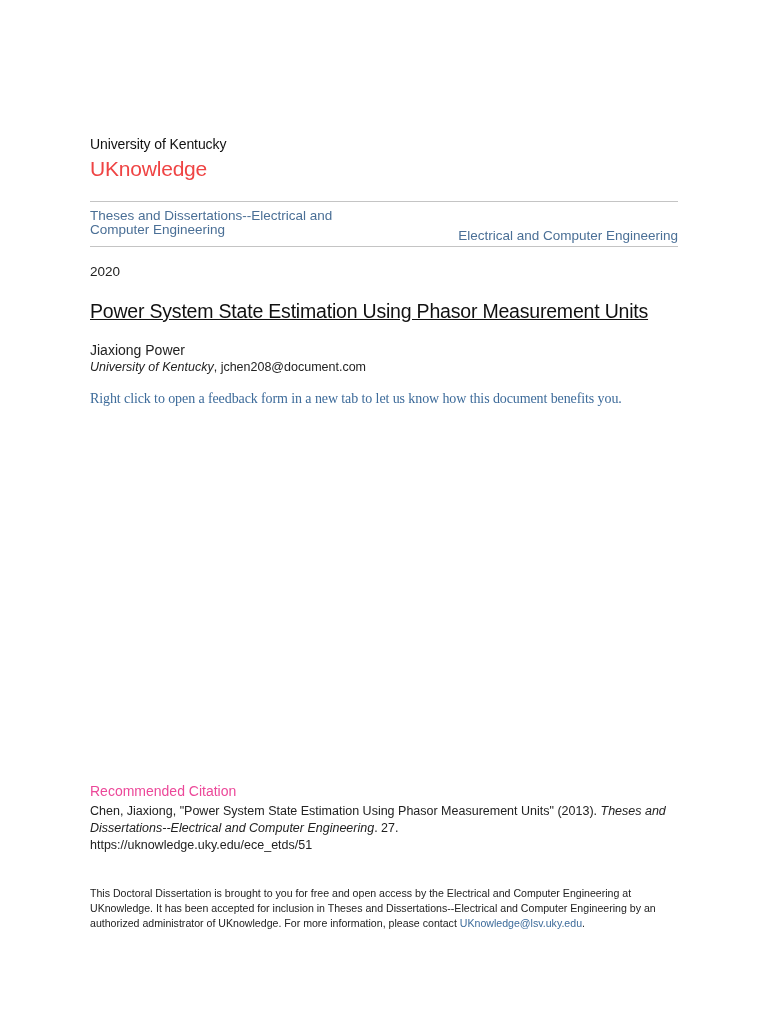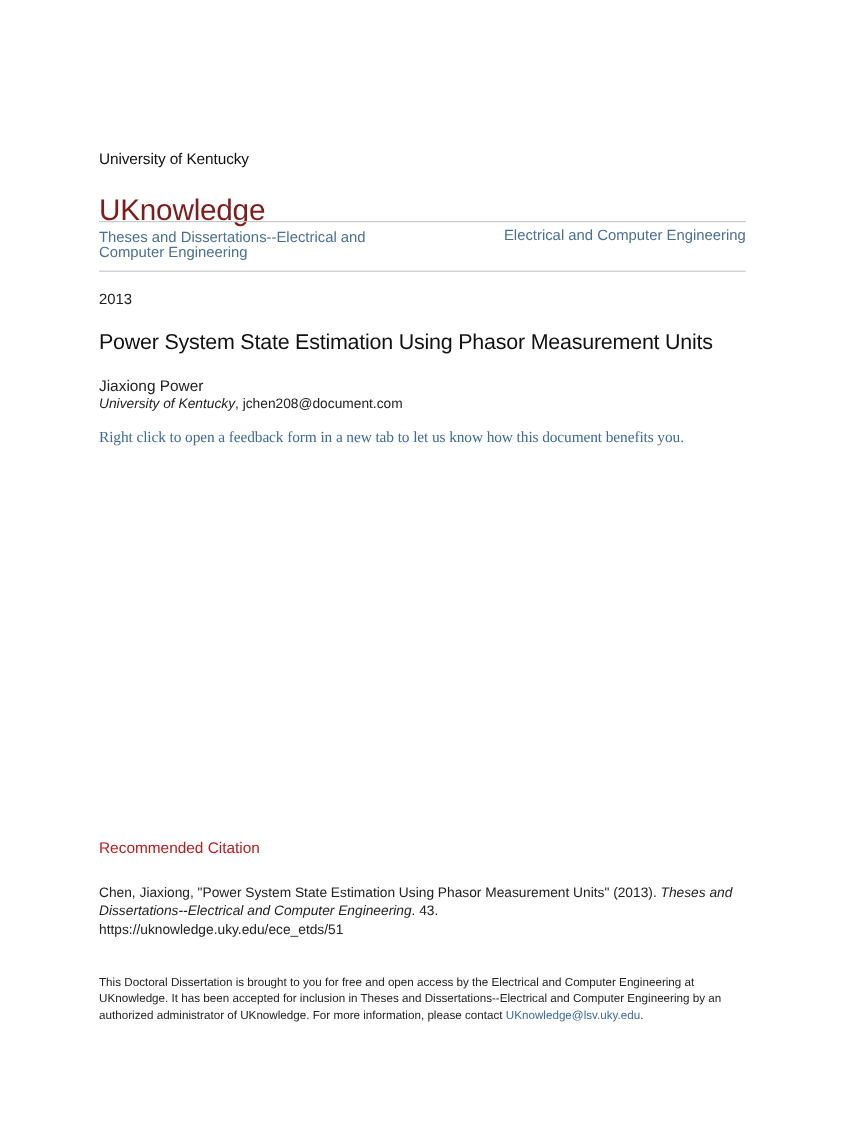--- a/index.html
+++ b/index.html
@@ -26,25 +26,24 @@
     top: 136px;
     left: 0;
     font-size: 14px;
     color: #111;
     letter-spacing: -0.1px;
   }
   .repo-name {
     position: absolute;
     top: 157px;
     left: 0;
-    font-size: 27px;
-    color: #7f1d1d;
+    font-size: 21px;
+    color: #ef4444;
     text-decoration: none;
     letter-spacing: -0.2px;
-    margin-top: 19px;
   }
   .rule {
     position: absolute;
     left: 0;
     width: 588px;
     height: 0;
     border-top: 1px solid #c4c4c4;
   }
   .rule.top { top: 201px; }
   .rule.bottom { top: 246px; }
@@ -53,21 +52,21 @@
     top: 209px;
     left: 0;
     width: 280px;
     font-size: 13.5px;
     line-height: 14px;
     color: #4a6f96;
     text-decoration: none;
   }
   .collection-right {
     position: absolute;
-    top: 206px;
+    top: 228px;
     right: 0;
     font-size: 13.5px;
     color: #4a6f96;
     text-decoration: none;
     white-space: nowrap;
     text-align: center;
   }
   .year {
     position: absolute;
     top: 264px;
@@ -76,20 +75,21 @@
     color: #222;
   }
   .title {
     position: absolute;
     top: 300px;
     left: 0;
     font-size: 19.5px;
     color: #111;
     white-space: nowrap;
     letter-spacing: -0.2px;
+    text-decoration: underline;
   }
   .author {
     position: absolute;
     top: 342px;
     left: 0;
     font-size: 14px;
     color: #222;
   }
   .affil {
     position: absolute;
@@ -106,24 +106,24 @@
     left: 0;
     font-size: 14px;
     color: #3d6b9a;
     text-decoration: none;
     white-space: nowrap;
     letter-spacing: -0.1px;
     font-family: Liberation Serif, serif;
   }
   .cite-heading {
     position: absolute;
-    top: 762px;
+    top: 783px;
     left: 0;
     font-size: 14px;
-    color: #b91c1c;
+    color: #ec4899;
   }
   .cite-body {
     position: absolute;
     top: 803px;
     left: 0;
     width: 588px;
     font-size: 12.5px;
     line-height: 17px;
     color: #222;
   }
@@ -151,27 +151,27 @@
   <div class="institution">University of Kentucky</div>
   <a class="repo-name">UKnowledge</a>
 
   <div class="rule top"></div>
 
   <a class="collection-left">Theses and Dissertations--Electrical and Computer Engineering</a>
   <a class="collection-right">Electrical and Computer Engineering</a>
 
   <div class="rule bottom"></div>
 
-  <div class="year">2013</div>
+  <div class="year">2020</div>
 
   <div class="title">Power System State Estimation Using Phasor Measurement Units</div>
 
   <div class="author">Jiaxiong Power</div>
   <div class="affil"><em>University of Kentucky</em><span>, </span><span>jchen208@document.com</span></div>
 
   <a class="feedback">Right click to open a feedback form in a new tab to let us know how this document benefits you.</a>
 
   <div class="cite-heading">Recommended Citation</div>
-  <div class="cite-body"><span>Chen, Jiaxiong, "Power System State Estimation Using Phasor Measurement Units" (2013). </span><em>Theses and Dissertations--Electrical and Computer Engineering</em><span>. 43.</span><br><span>https://uknowledge.uky.edu/ece_etds/51</span></div>
+  <div class="cite-body"><span>Chen, Jiaxiong, "Power System State Estimation Using Phasor Measurement Units" (2013). </span><em>Theses and Dissertations--Electrical and Computer Engineering</em><span>. 27.</span><br><span>https://uknowledge.uky.edu/ece_etds/51</span></div>
 
   <div class="footer-note"><span>This Doctoral Dissertation is brought to you for free and open access by the Electrical and Computer Engineering at UKnowledge. It has been accepted for inclusion in Theses and Dissertations--Electrical and Computer Engineering by an authorized administrator of UKnowledge. For more information, please contact </span><a>UKnowledge@lsv.uky.edu</a><span>.</span></div>
 
 </div>
 
 </body></html>

